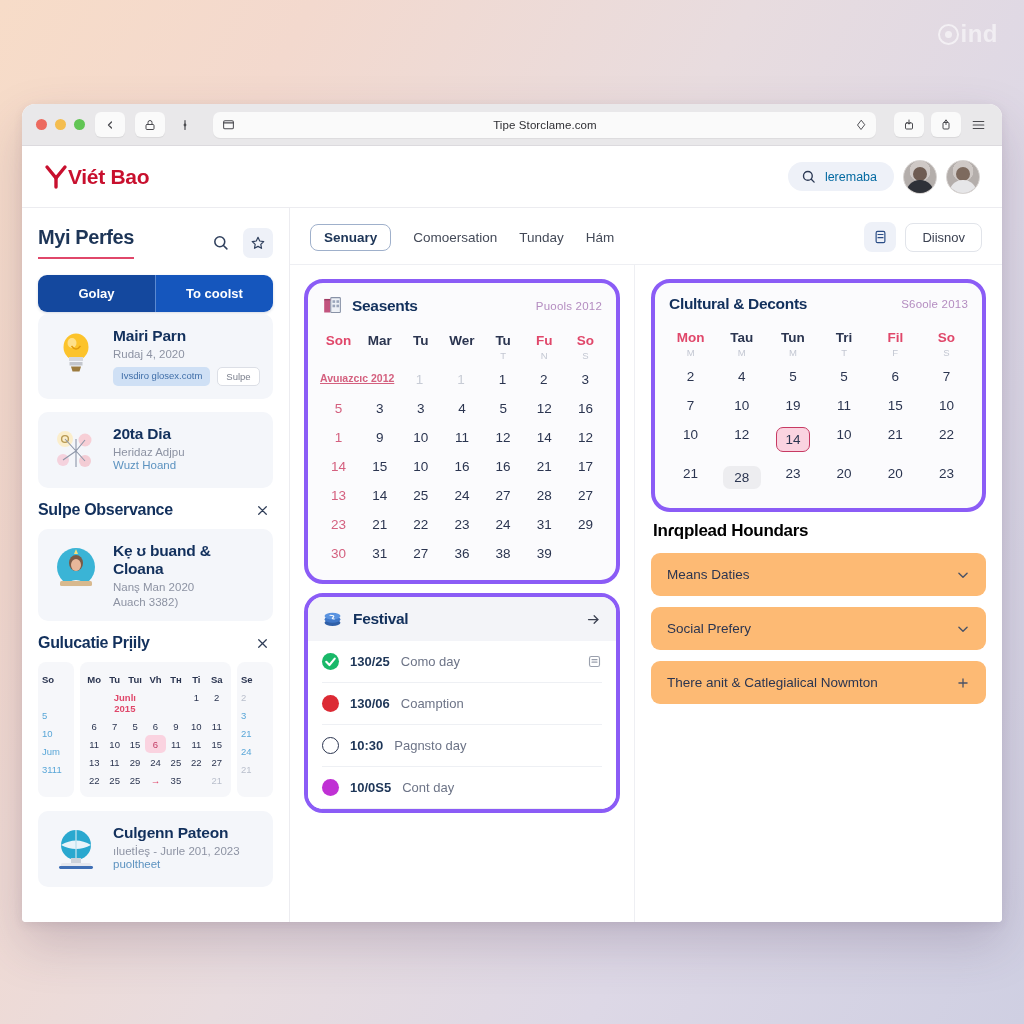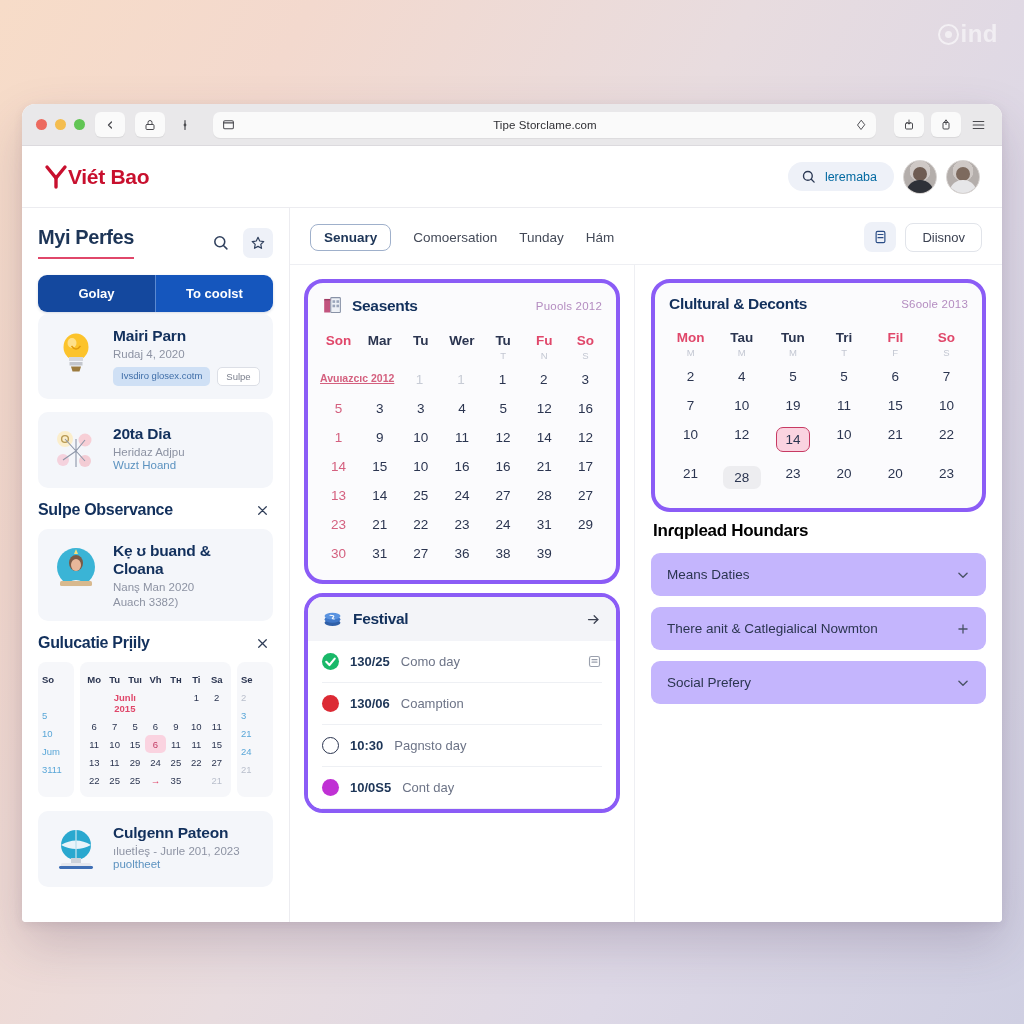--- a/index.html
+++ b/index.html
@@ -244,21 +244,21 @@
   .dot-red { background: #dc2a34; }
   .dot-ring { background: #fff; border: 1.8px solid #2b3550; }
   .dot-purple { background: #c031d4; }
   .fest-right { margin-left: auto; color: #9aa0ad; }
 
   .acc-title {
     font-size: 17px; font-weight: 700; color: #000000;
     letter-spacing: -.3px; margin: 6px 0 12px 2px;
   }
   .acc-item {
-    background: #c4b5fd; border-radius: 9px; padding: 14px 16px;
+    background: #fdba74; border-radius: 9px; padding: 14px 16px;
     display: flex; align-items: center; margin-bottom: 11px;
     font-size: 13.5px; color: #2b3550;
   }
   .acc-item .sign { margin-left: auto; color: #4a5367; font-size: 14px; }
   svg { display: block; }
 </style>
 </head>
 <body>
 
 <div class="watermark">
@@ -804,33 +804,33 @@
 
           <div class="acc-item">
             <span>Means Daties</span>
             <span class="sign">
               <svg width="14" height="10" viewBox="0 0 24 16" fill="none" stroke="currentColor" stroke-width="2.4" stroke-linecap="round" stroke-linejoin="round">
                   <polyline points="5 5 12 12 19 5"></polyline>
                 </svg>
             </span>
           </div>
           <div class="acc-item">
+            <span>Social Prefery</span>
+            <span class="sign">
+              <svg width="14" height="10" viewBox="0 0 24 16" fill="none" stroke="currentColor" stroke-width="2.4" stroke-linecap="round" stroke-linejoin="round">
+                  <polyline points="5 5 12 12 19 5"></polyline>
+                </svg>
+            </span>
+          </div>
+          <div class="acc-item">
             <span>There anit &amp; Catlegialical Nowmton</span>
             <span class="sign">
               <svg width="14" height="14" viewBox="0 0 24 24" fill="none" stroke="currentColor" stroke-width="2.2" stroke-linecap="round">
                   <path d="M12 5v14M5 12h14"></path>
                 </svg>
             </span>
           </div>
-          <div class="acc-item">
-            <span>Social Prefery</span>
-            <span class="sign">
-              <svg width="14" height="10" viewBox="0 0 24 16" fill="none" stroke="currentColor" stroke-width="2.4" stroke-linecap="round" stroke-linejoin="round">
-                  <polyline points="5 5 12 12 19 5"></polyline>
-                </svg>
-            </span>
-          </div>
 
         </div>
       </div>
     </div>
   </div>
 </div>
 
 </body></html>

